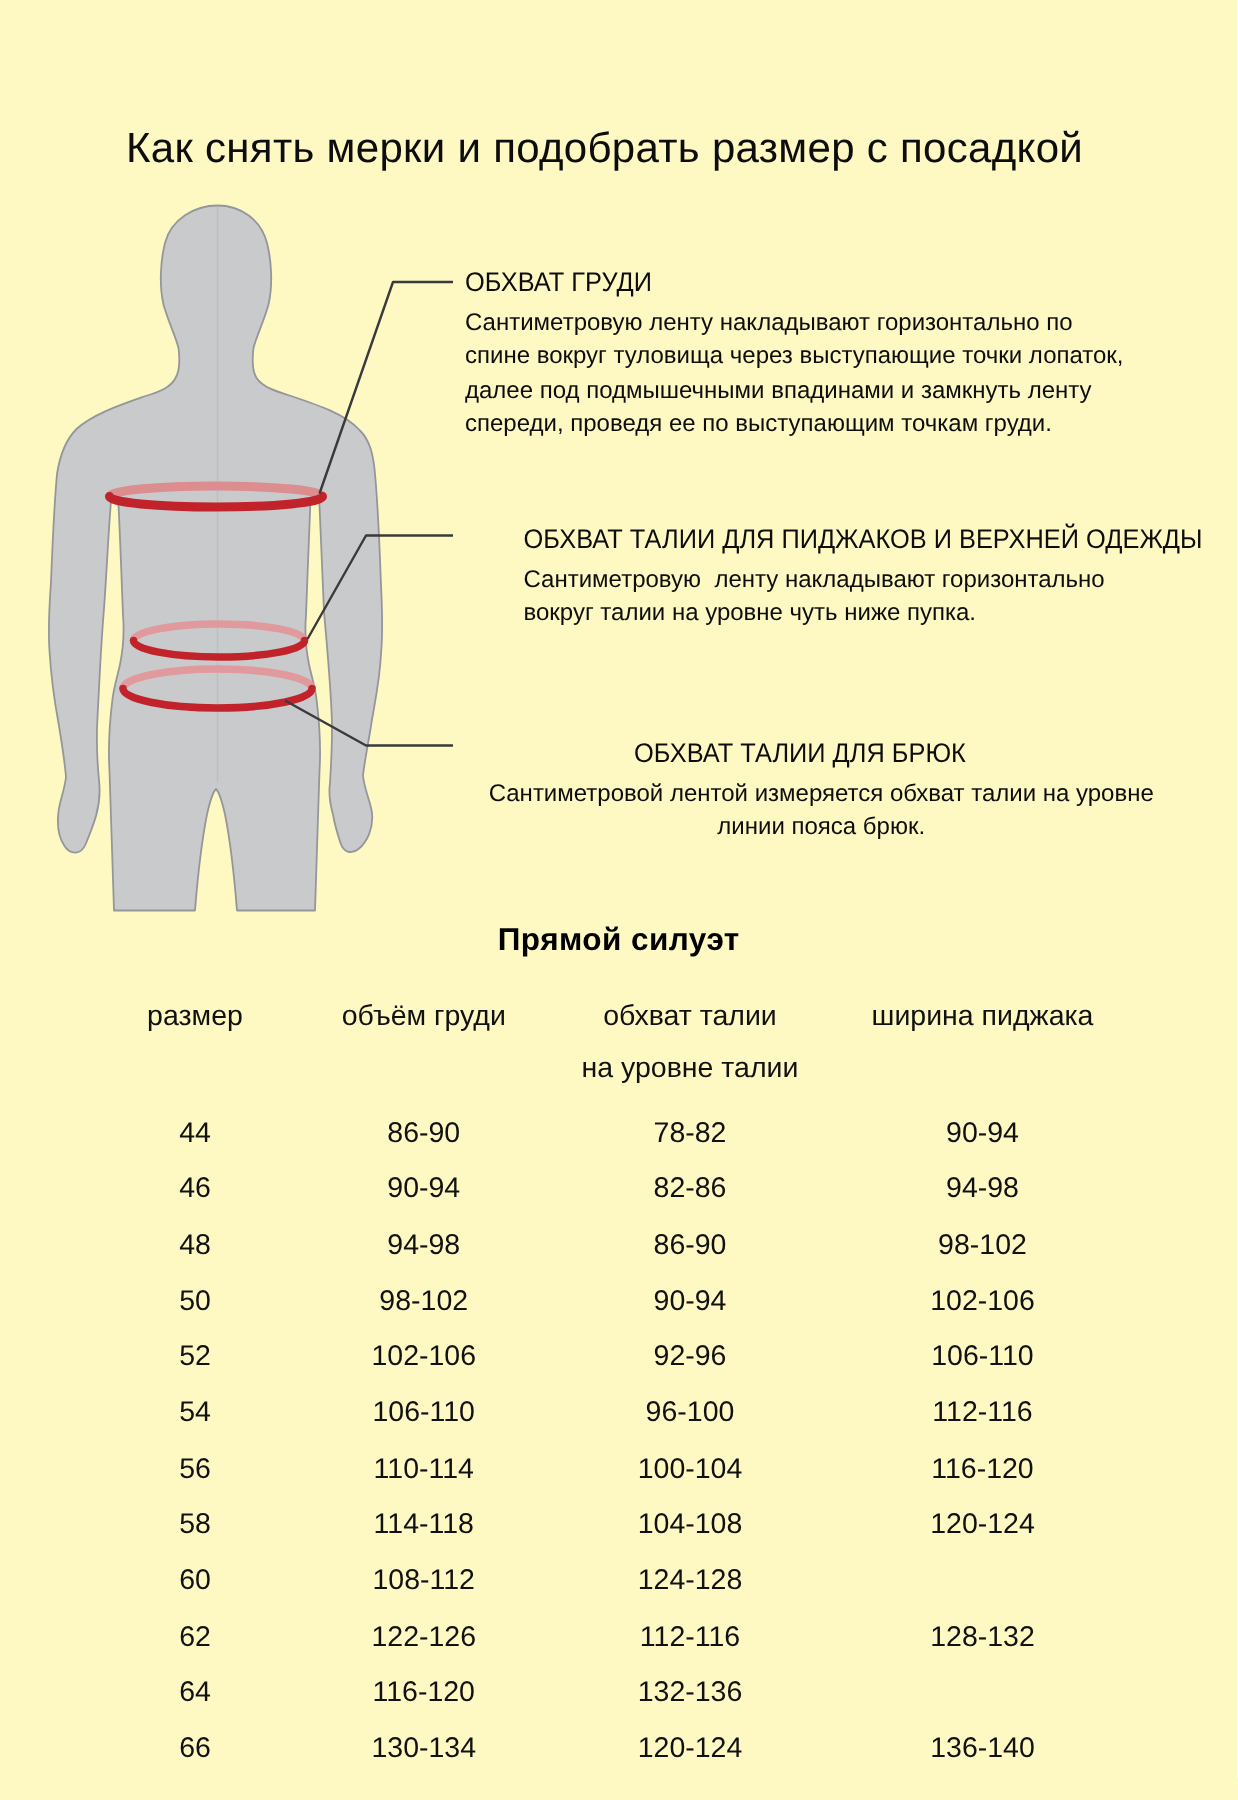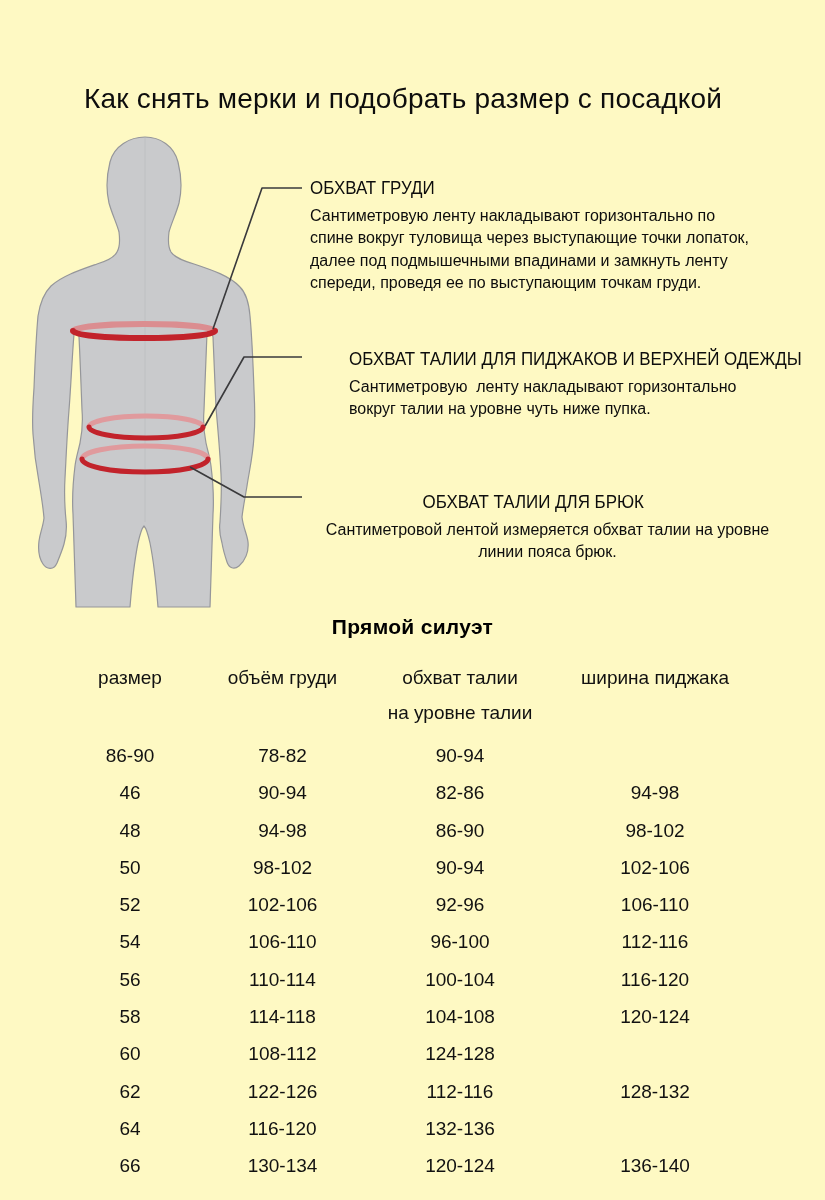--- a/index.html
+++ b/index.html
@@ -156,20 +156,21 @@
     </div>
     <div class="thead-row">
       <div class="tcell"></div>
       <div class="tcell"></div>
       <div class="tcell">на уровне талии</div>
     </div>
   </div>
 
   <div class="tbody">
       <div class="trow">
+        <div class="tcell">44</div>
         <div class="tcell">86-90</div>
         <div class="tcell">78-82</div>
         <div class="tcell">90-94</div>
       </div>
       <div class="trow">
         <div class="tcell">46</div>
         <div class="tcell">90-94</div>
         <div class="tcell">82-86</div>
         <div class="tcell">94-98</div>
       </div>

